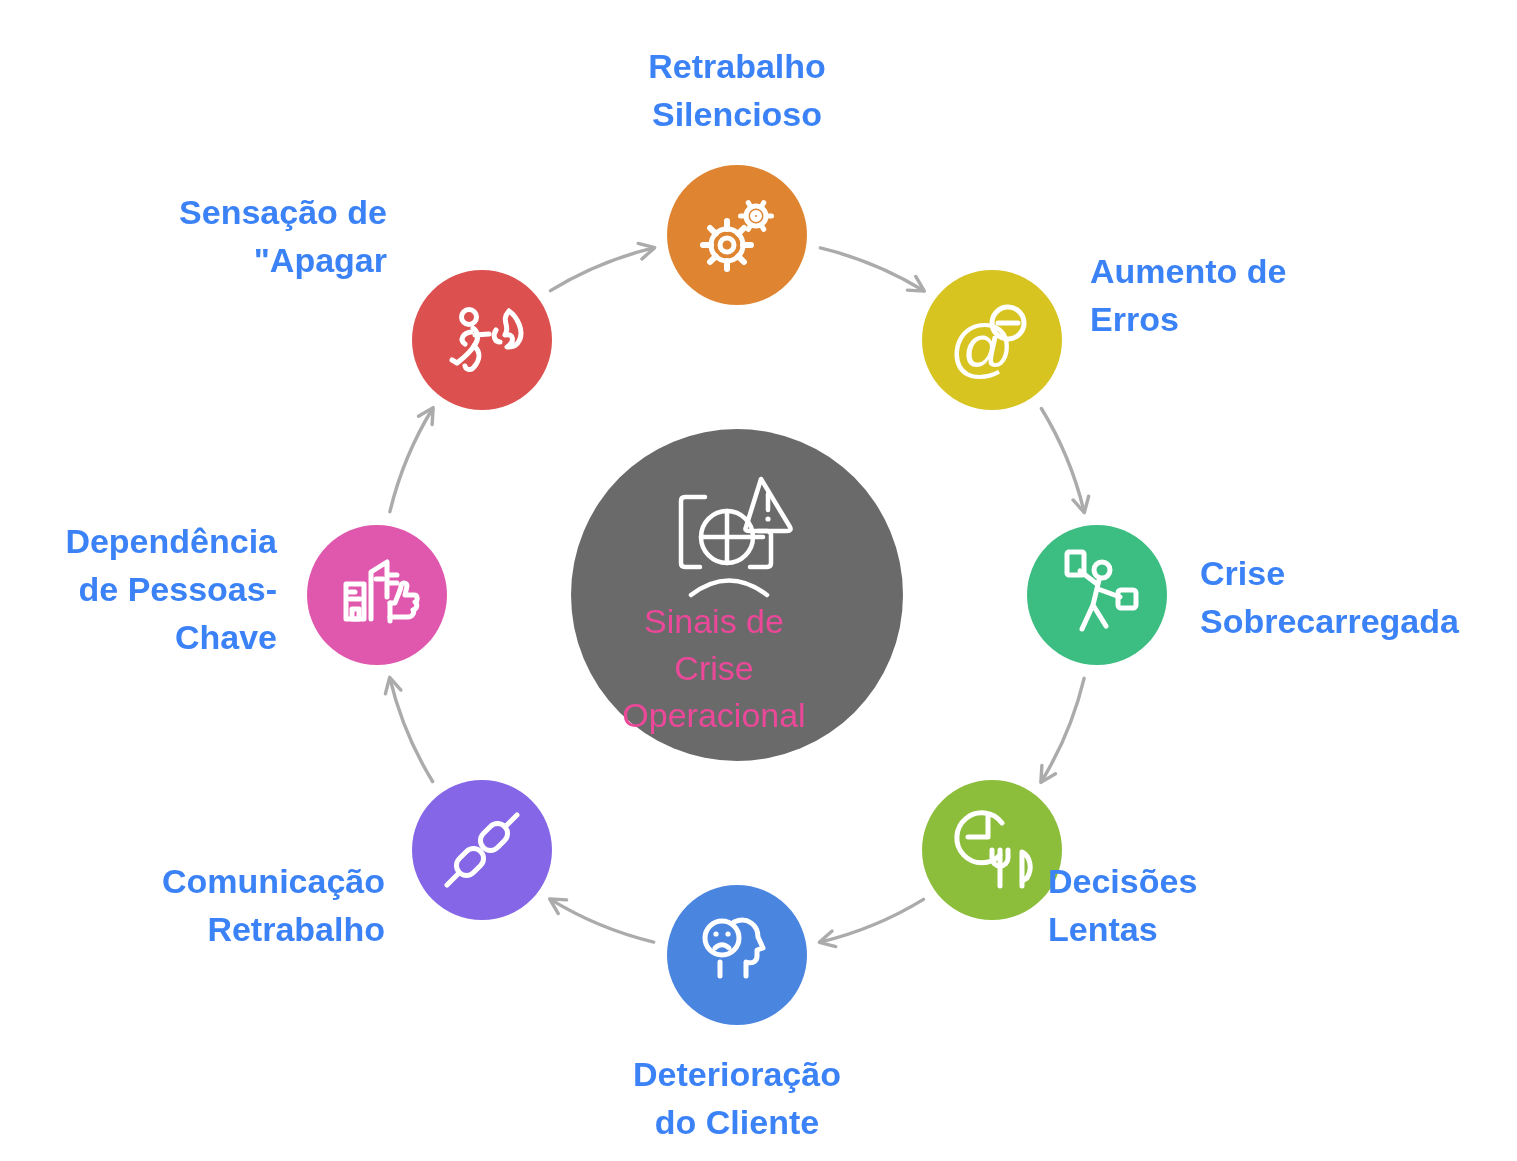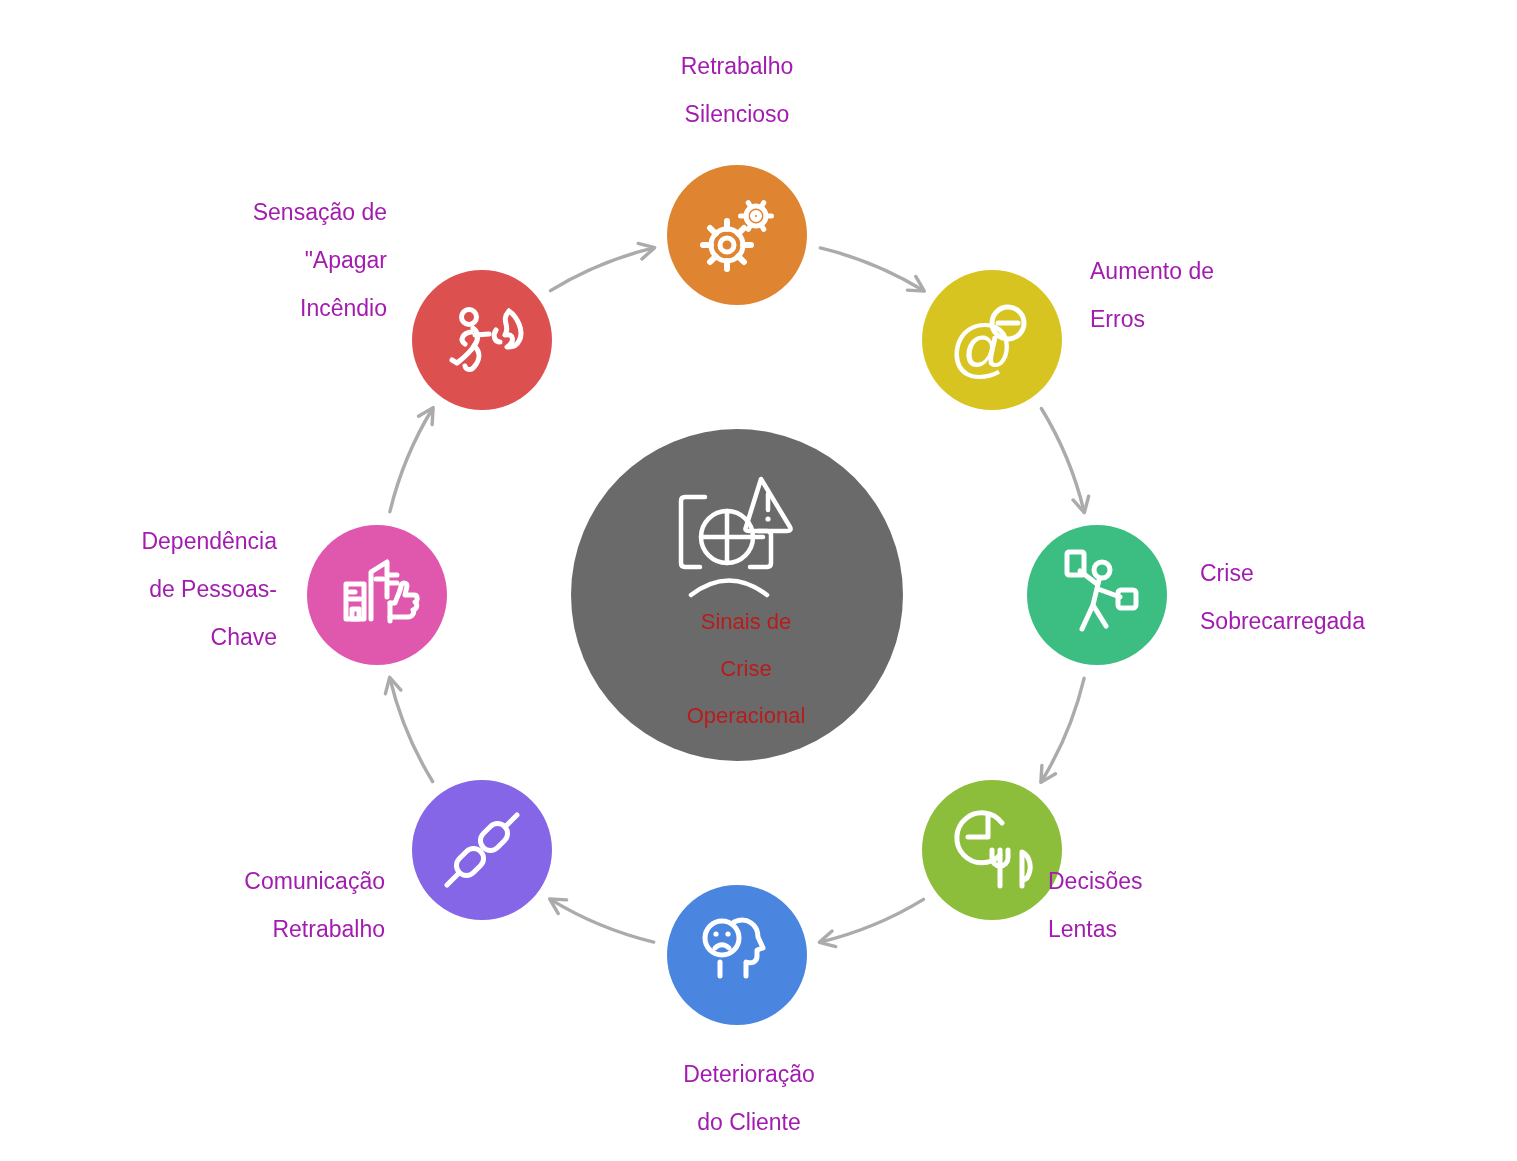--- a/index.html
+++ b/index.html
@@ -1,26 +1,26 @@
 <!DOCTYPE html>
 <html><head>
 <meta charset="utf-8">
 <style>
   html,body{margin:0;padding:0;background:#ffffff;}
   body{width:1517px;height:1161px;position:relative;overflow:hidden;
        font-family:"Liberation Sans",sans-serif;}
   .stage{position:absolute;left:0;top:0;width:1517px;height:1161px;}
   svg.diagram{position:absolute;left:0;top:0;}
-  .node-label{position:absolute;font-size:23px;line-height:48px;color:#a21caf;
-              font-weight:400;white-space:nowrap;}
+  .node-label{position:absolute;font-size:34px;line-height:48px;color:#3b82f6;
+              font-weight:700;white-space:nowrap;}
   .ta-c{text-align:center;transform:translateX(-50%);}
   .ta-l{text-align:left;}
   .ta-r{text-align:right;}
-  .center-label{position:absolute;left:746px;top:598px;transform:translateX(-50%);
-                color:#b91c1c;font-size:22px;line-height:47px;font-weight:500;
+  .center-label{position:absolute;left:714px;top:598px;transform:translateX(-50%);
+                color:#ec4899;font-size:34px;line-height:47px;font-weight:500;
                 text-align:center;white-space:nowrap;}
   .icon{stroke:#ffffff;fill:none;stroke-width:5;stroke-linecap:round;stroke-linejoin:round;}
   .cicon{stroke:#ffffff;fill:none;stroke-width:4.5;stroke-linecap:round;stroke-linejoin:round;}
 </style>
 </head>
 <body>
 
 <div class="stage">
 
 <svg class="diagram" width="1517" height="1161" viewBox="0 0 1517 1161">
@@ -158,40 +158,39 @@
 <div class="node-label ta-l" style="left:1200px;top:549px;">
   <div>Crise</div>
   <div>Sobrecarregada</div>
 </div>
 
 <div class="node-label ta-l" style="left:1048px;top:857px;">
   <div>Decisões</div>
   <div>Lentas</div>
 </div>
 
-<div class="node-label ta-c" style="left:737px;top:1050px;margin-left:12px;">
+<div class="node-label ta-c" style="left:737px;top:1050px;">
   <div>Deterioração</div>
   <div>do Cliente</div>
 </div>
 
 <div class="node-label ta-r" style="right:1132px;top:857px;">
   <div>Comunicação</div>
   <div>Retrabalho</div>
 </div>
 
 <div class="node-label ta-r" style="right:1240px;top:517px;">
   <div>Dependência</div>
   <div>de Pessoas-</div>
   <div>Chave</div>
 </div>
 
 <div class="node-label ta-r" style="right:1130px;top:188px;">
   <div>Sensação de</div>
   <div>"Apagar</div>
-  <div>Incêndio</div>
 </div>
 
 <div class="center-label">
   <div>Sinais de</div>
   <div>Crise</div>
   <div>Operacional</div>
 </div>
 
 </div>
 

